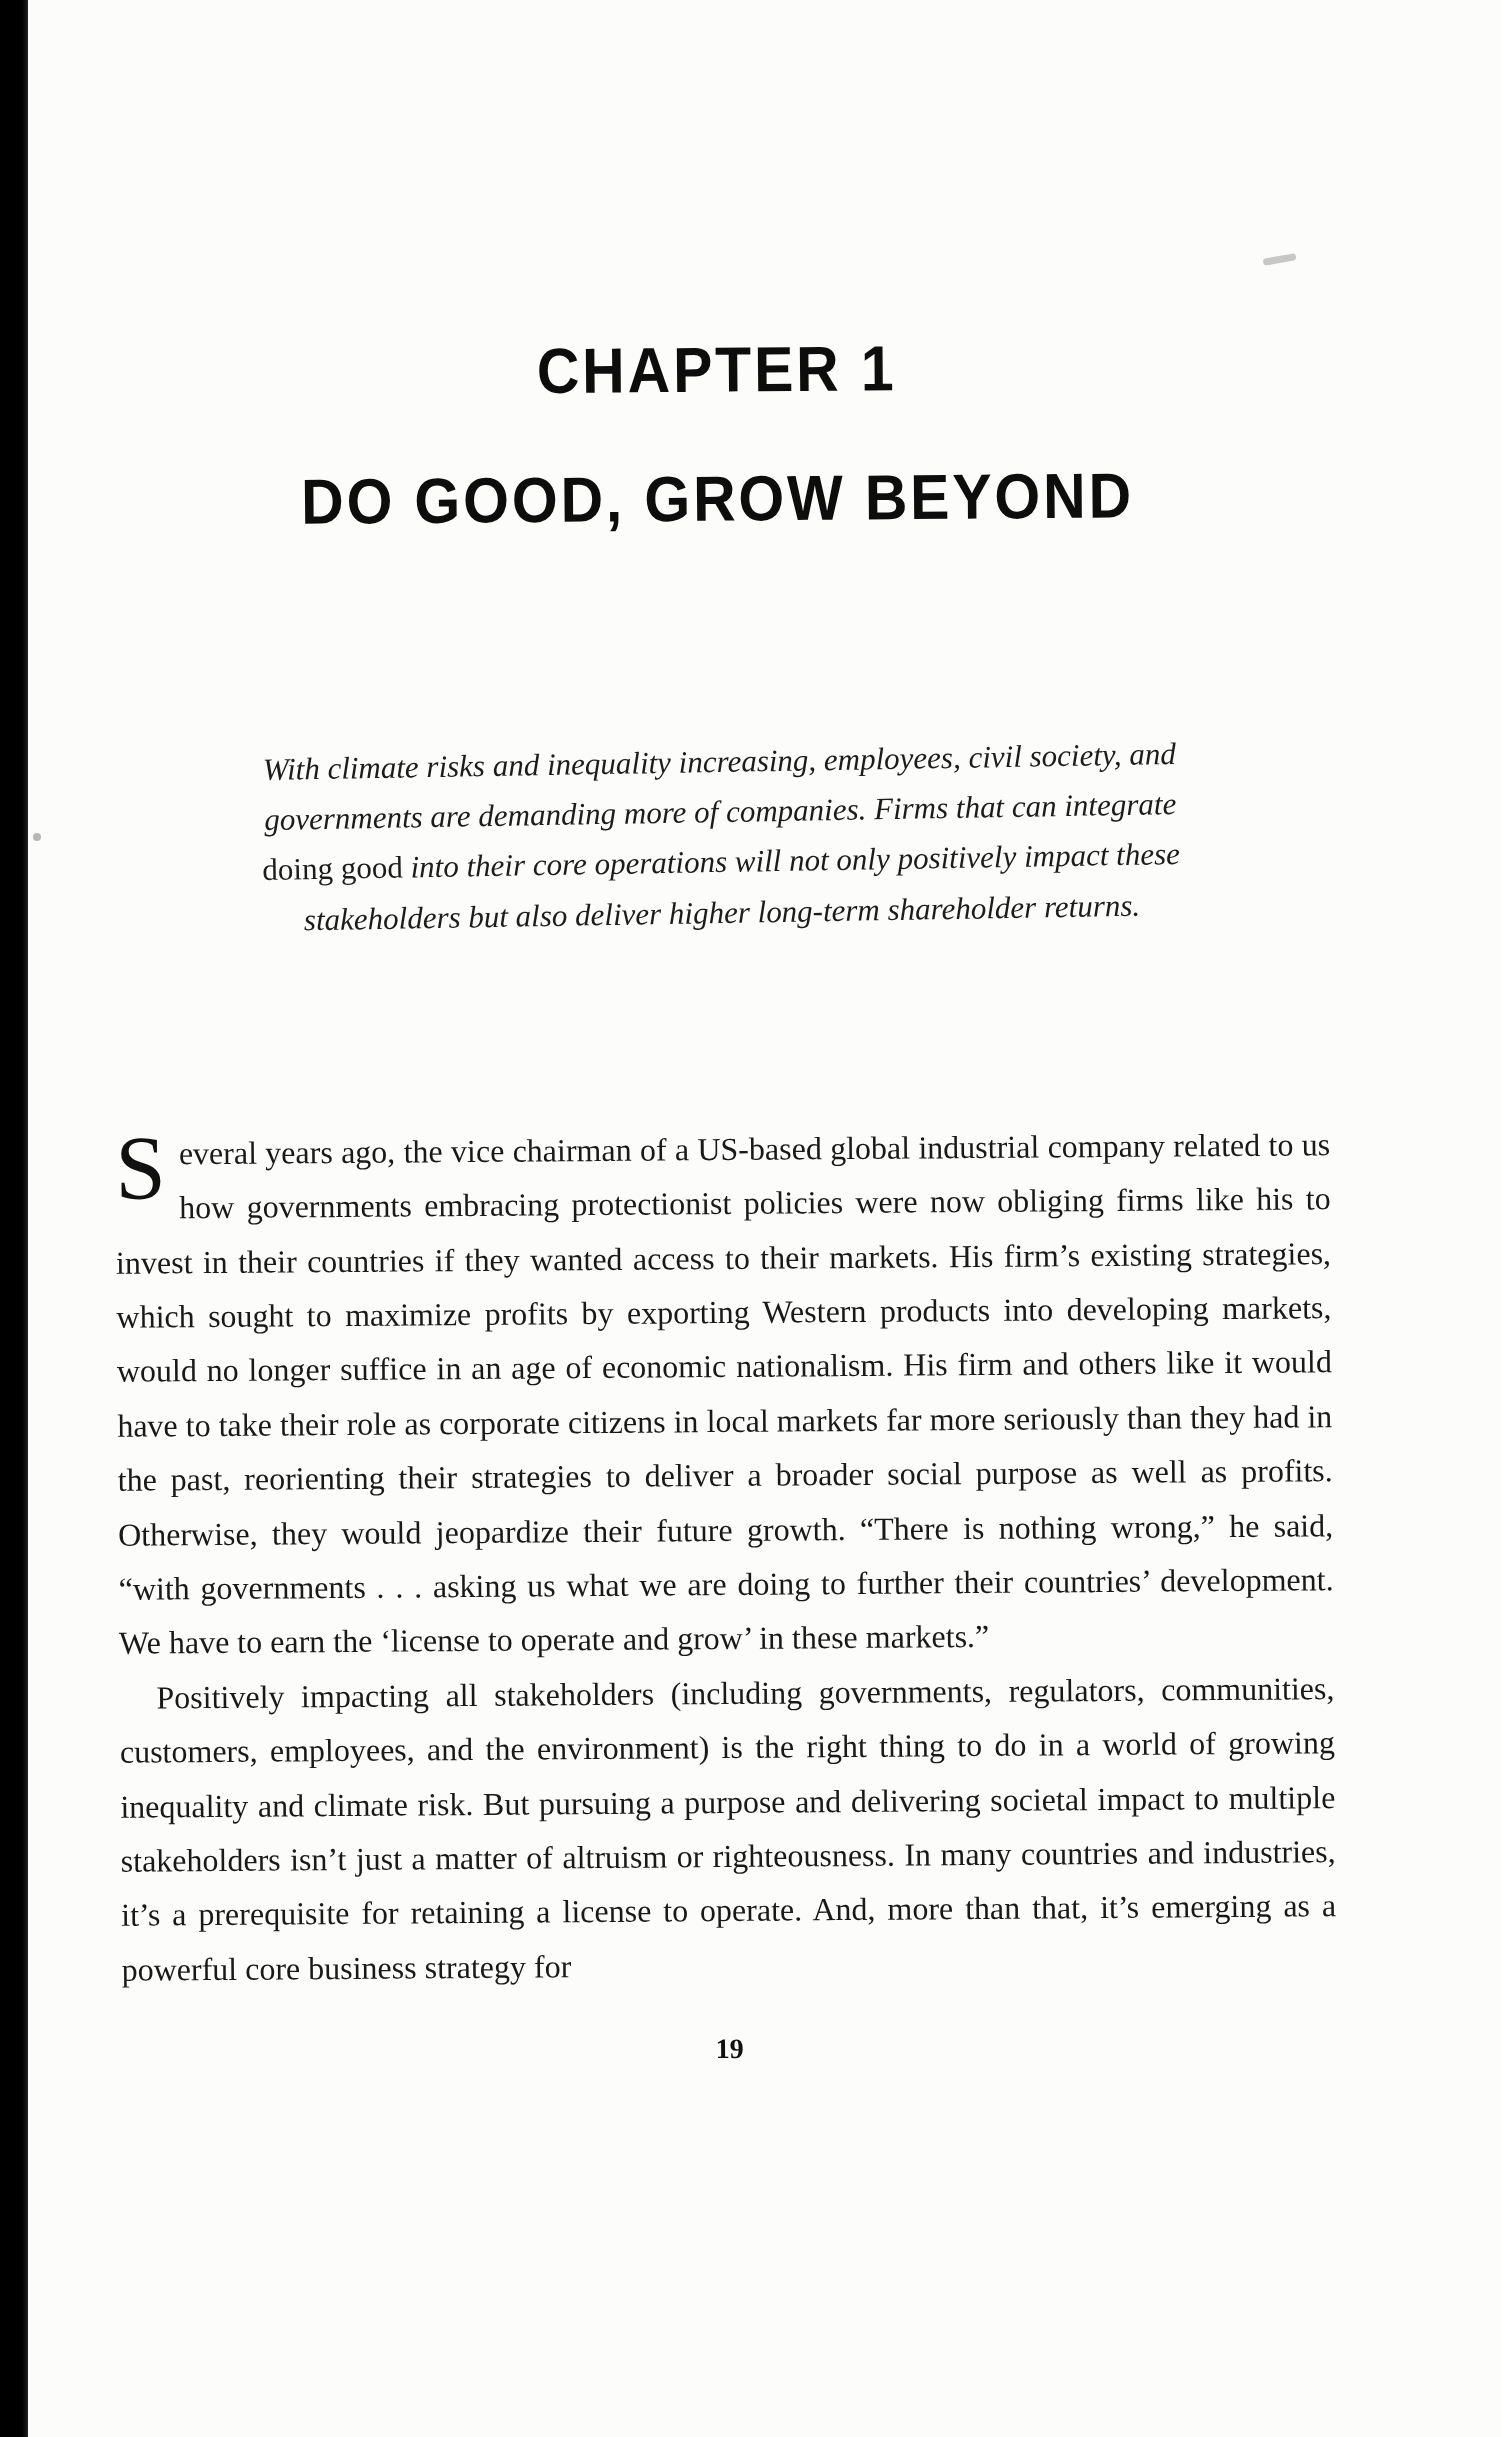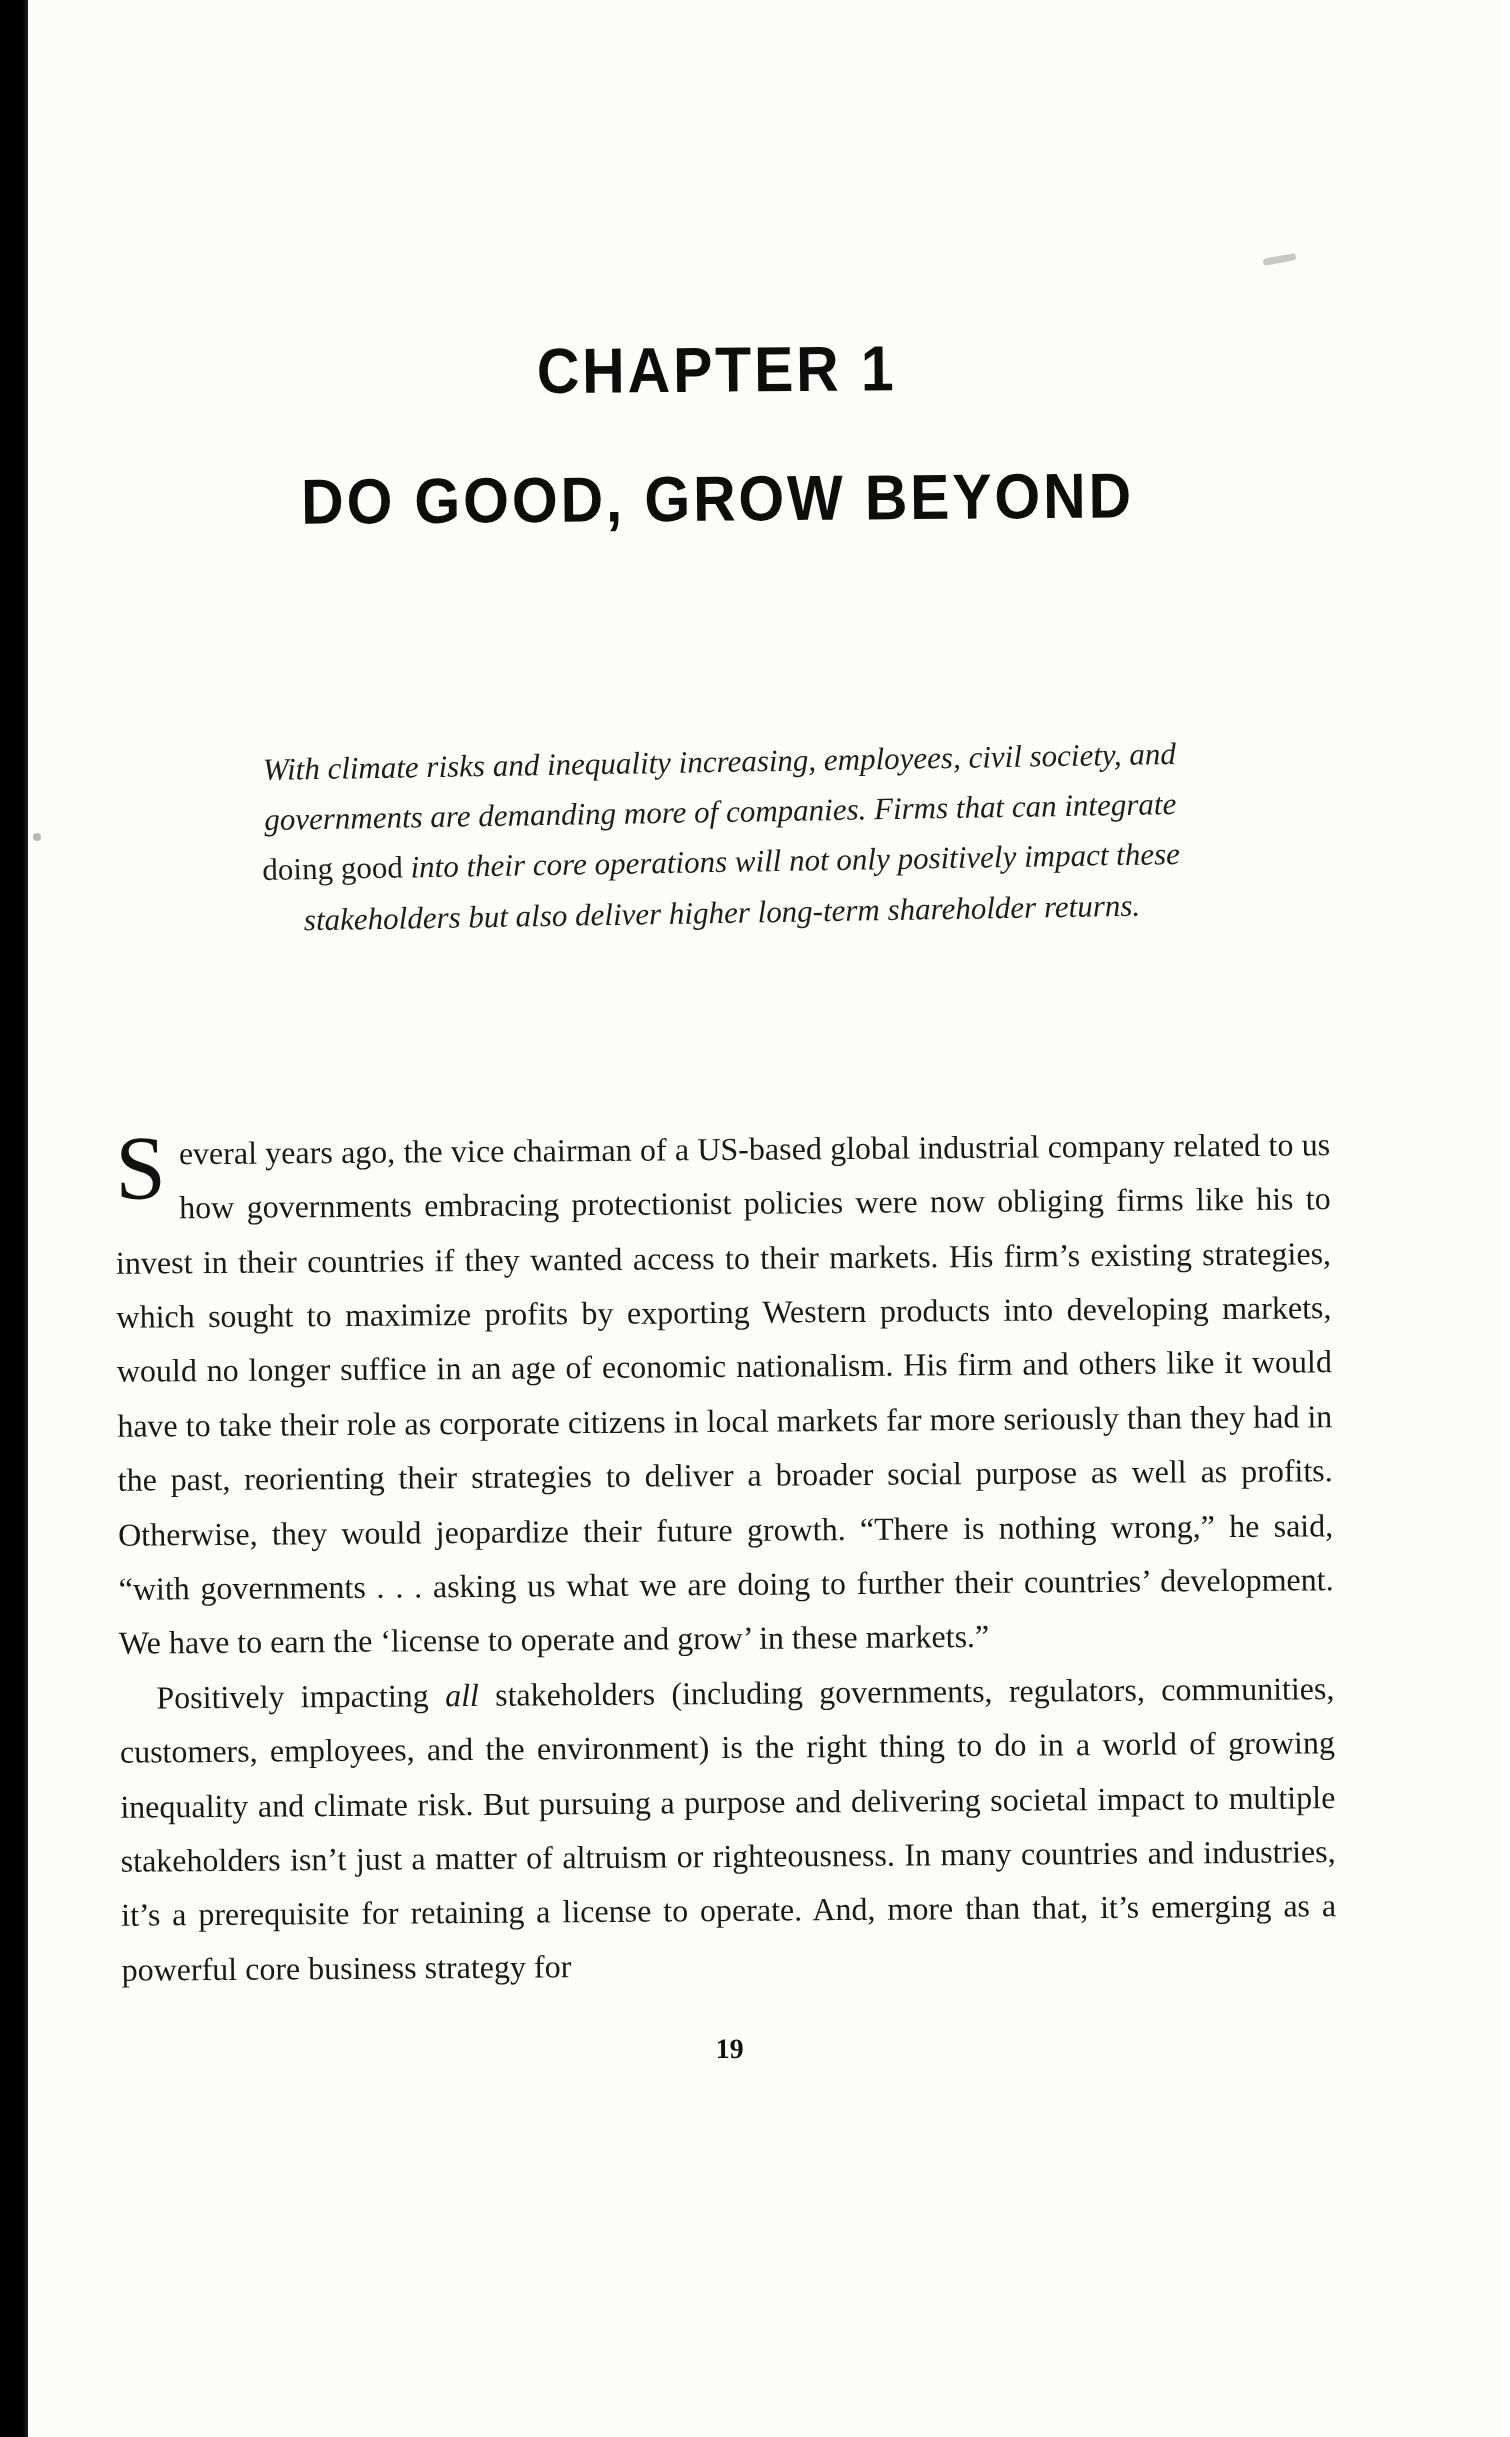--- a/index.html
+++ b/index.html
@@ -87,21 +87,21 @@
   .epigraph .rm { font-style: normal; }
   .bodytext {
     margin-top: 184px;
     font-size: 32px;
     line-height: 1.7;
     text-align: justify;
     color: #191919;
   }
   .bodytext p { margin: 0; }
   .bodytext .indent { text-indent: 37px; }
-  .bodytext .it { font-style: italic; }
+  .bodytext .it { }
   .dropcap {
     float: left;
     font-size: 91px;
     line-height: 0.78;
     padding: 7.4px 13px 0 0;
     color: #111;
   }
   .pageno {
     margin-top: 41px;
     text-align: center;

